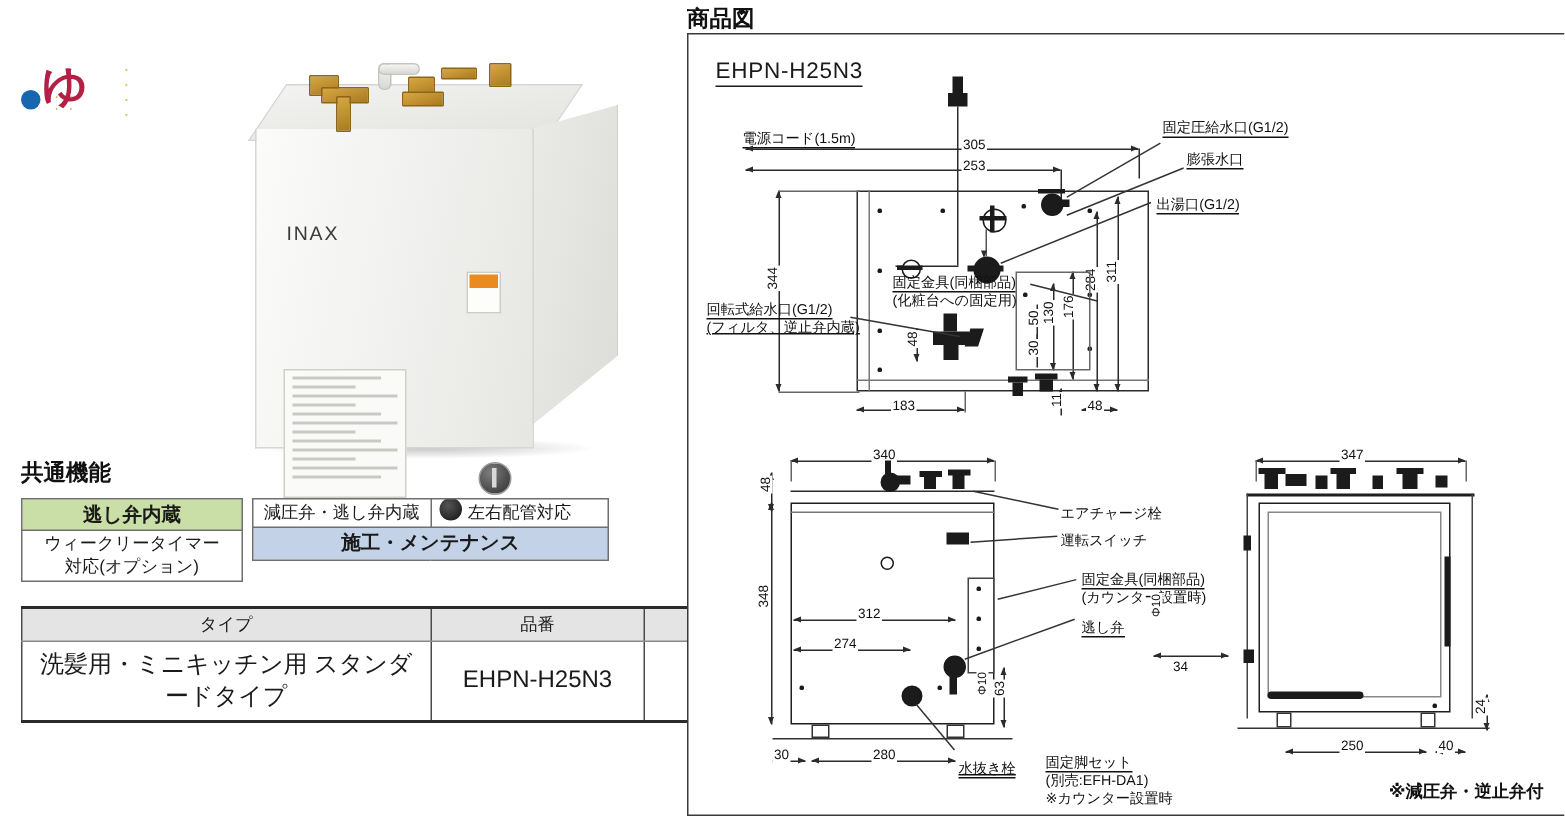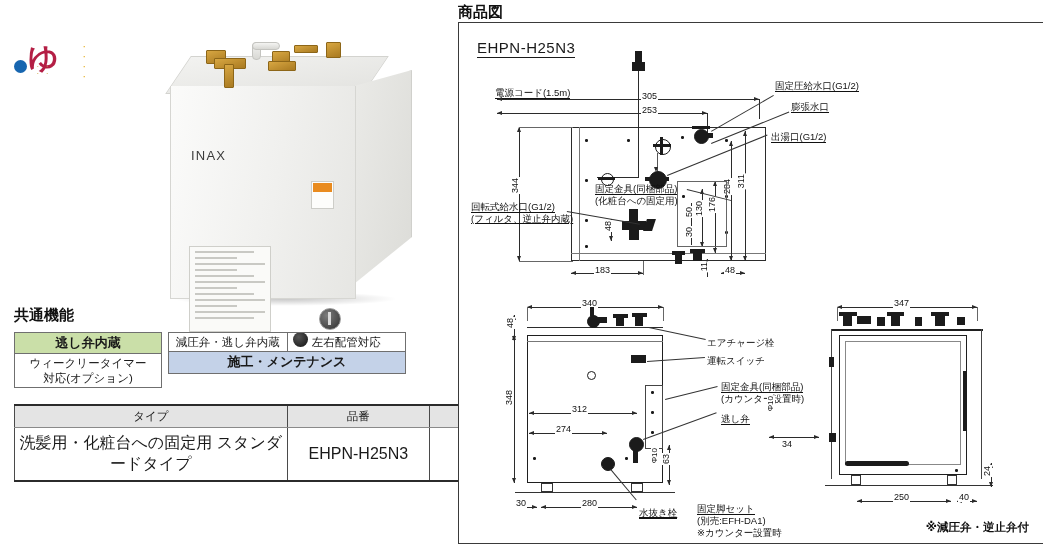--- a/index.html
+++ b/index.html
@@ -184,21 +184,21 @@
     </table>
 
   <table id="t-type">
     <tbody>
         <tr class="hrow">
       <td class="c1">タイプ</td>
       <td class="c2">品番</td>
       <td class="c3"></td>
     </tr>
     <tr class="drow">
-      <td class="c1">洗髪用・化粧台への固定用 スタンダードタイプ</td>
+      <td class="c1">洗髪用・ミニキッチン用 スタンダードタイプ</td>
       <td class="c2">EHPN-H25N3</td>
       <td class="c3"></td>
     </tr>
   </tbody>
     </table>
 </div>
 
 <div class="sec-head" id="h-diagram">商品図</div>
 
 <div id="panel">

